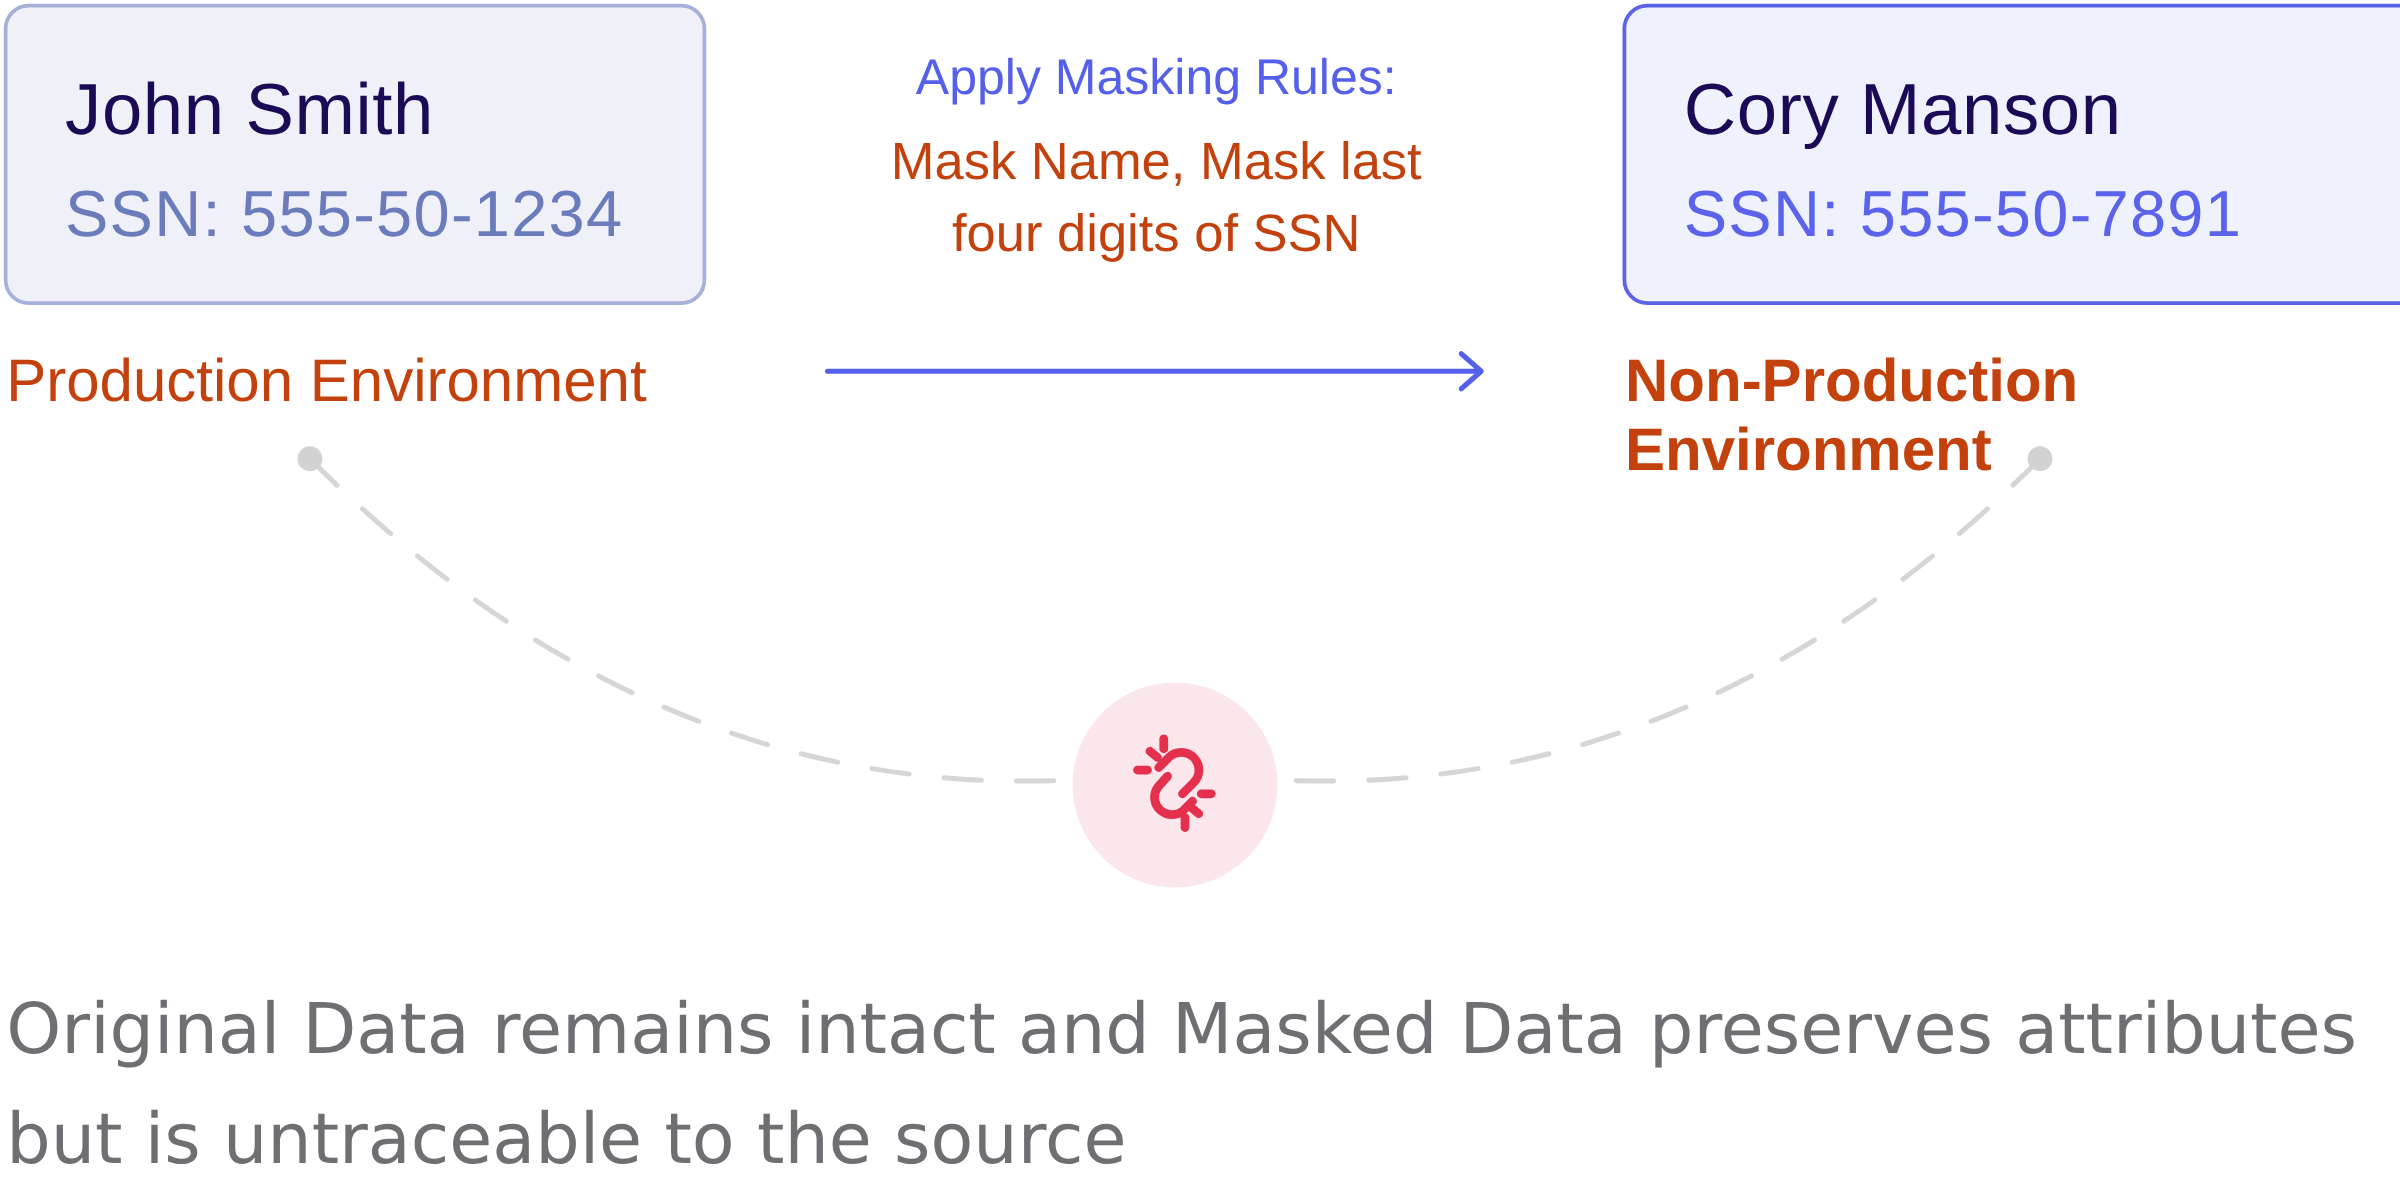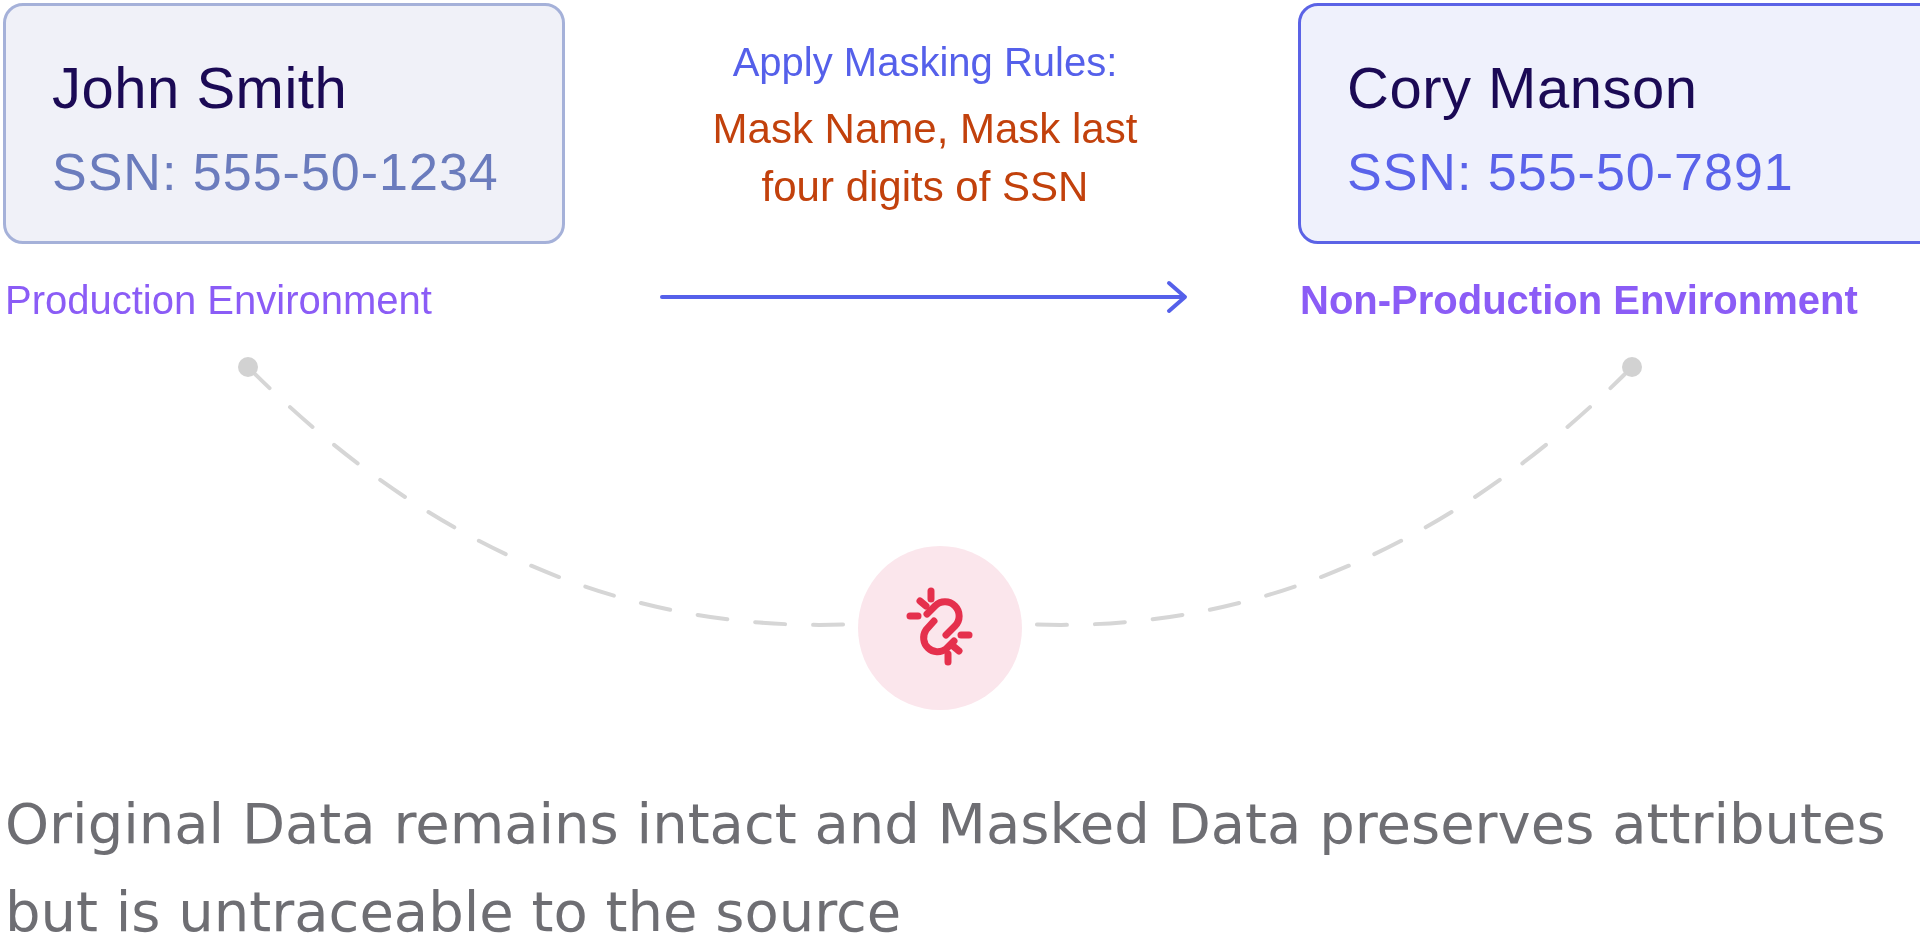--- a/index.html
+++ b/index.html
@@ -8,21 +8,21 @@
   .card { position:absolute; box-sizing:border-box; border-radius:20px; }
   .card.src { left:3px; top:3px; width:562px; height:241px;
               background:#f0f1f8; border:3px solid #a5b1d9; }
   .card.dst { left:1298px; top:3px; width:736px; height:241px;
               background:#eff1fc; border:3px solid #5b63e6; }
   .card .name { position:absolute; left:46px; top:48px; font-size:58px;
                 color:#1b0a55; font-weight:500; letter-spacing:0.5px; }
   .card .ssn { position:absolute; left:46px; top:136px; font-size:52px; letter-spacing:1px; }
   .card.src .ssn { color:#6b7cbd; }
   .card.dst .ssn { color:#5a63ea; }
-  .env { position:absolute; top:278px; font-size:40px; color:#8b5cf6; }
+  .env { position:absolute; top:278px; font-size:48px; color:#c2410c; }
   .env.src { left:5px; }
   .env.dst { left:1300px;font-weight:bold; }
   .rules-title { position:absolute; left:640px; top:40px; width:570px; text-align:center;
                  font-size:40px; color:#5560ea; font-weight:500; }
   .rules-desc { position:absolute; left:640px; top:100px; width:570px; text-align:center;
                 font-size:42px; line-height:58px; color:#c2410c; }
   svg.overlay { position:absolute; left:0; top:0; }
   .icon-circle { position:absolute; left:858px; top:546px; width:164px; height:164px;
                  border-radius:50%; background:#fbe6ec; }
   .caption { position:absolute; left:5px; top:780px; width:1910px; font-size:56px;

